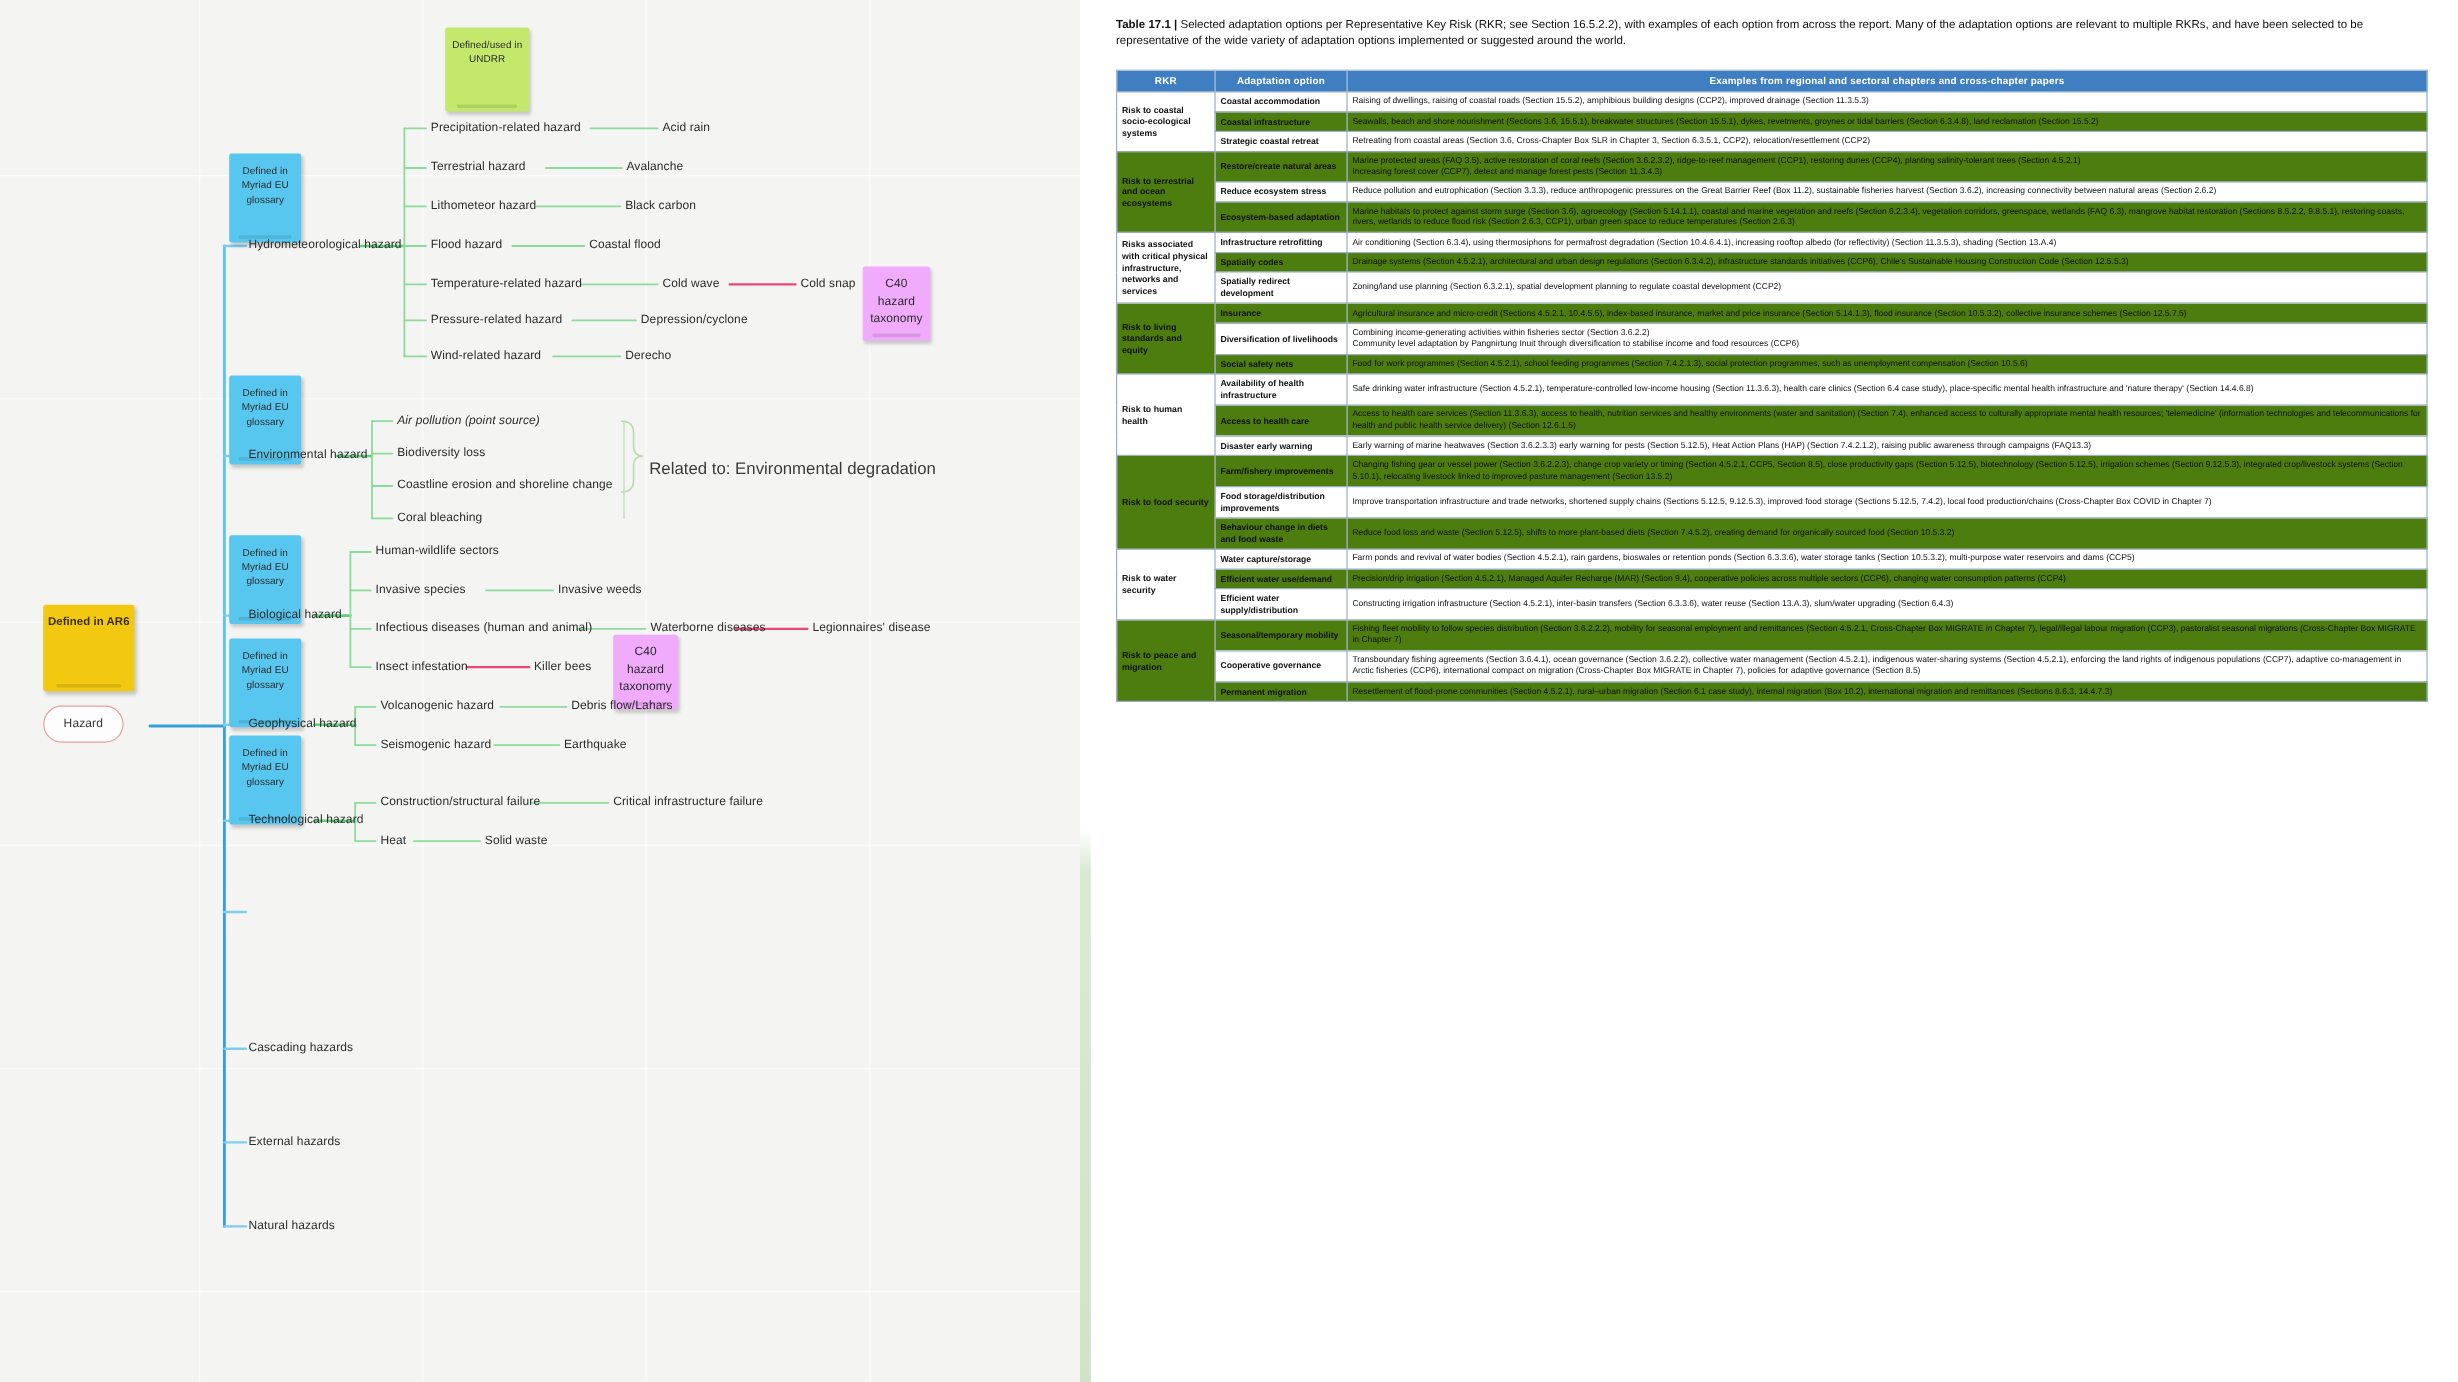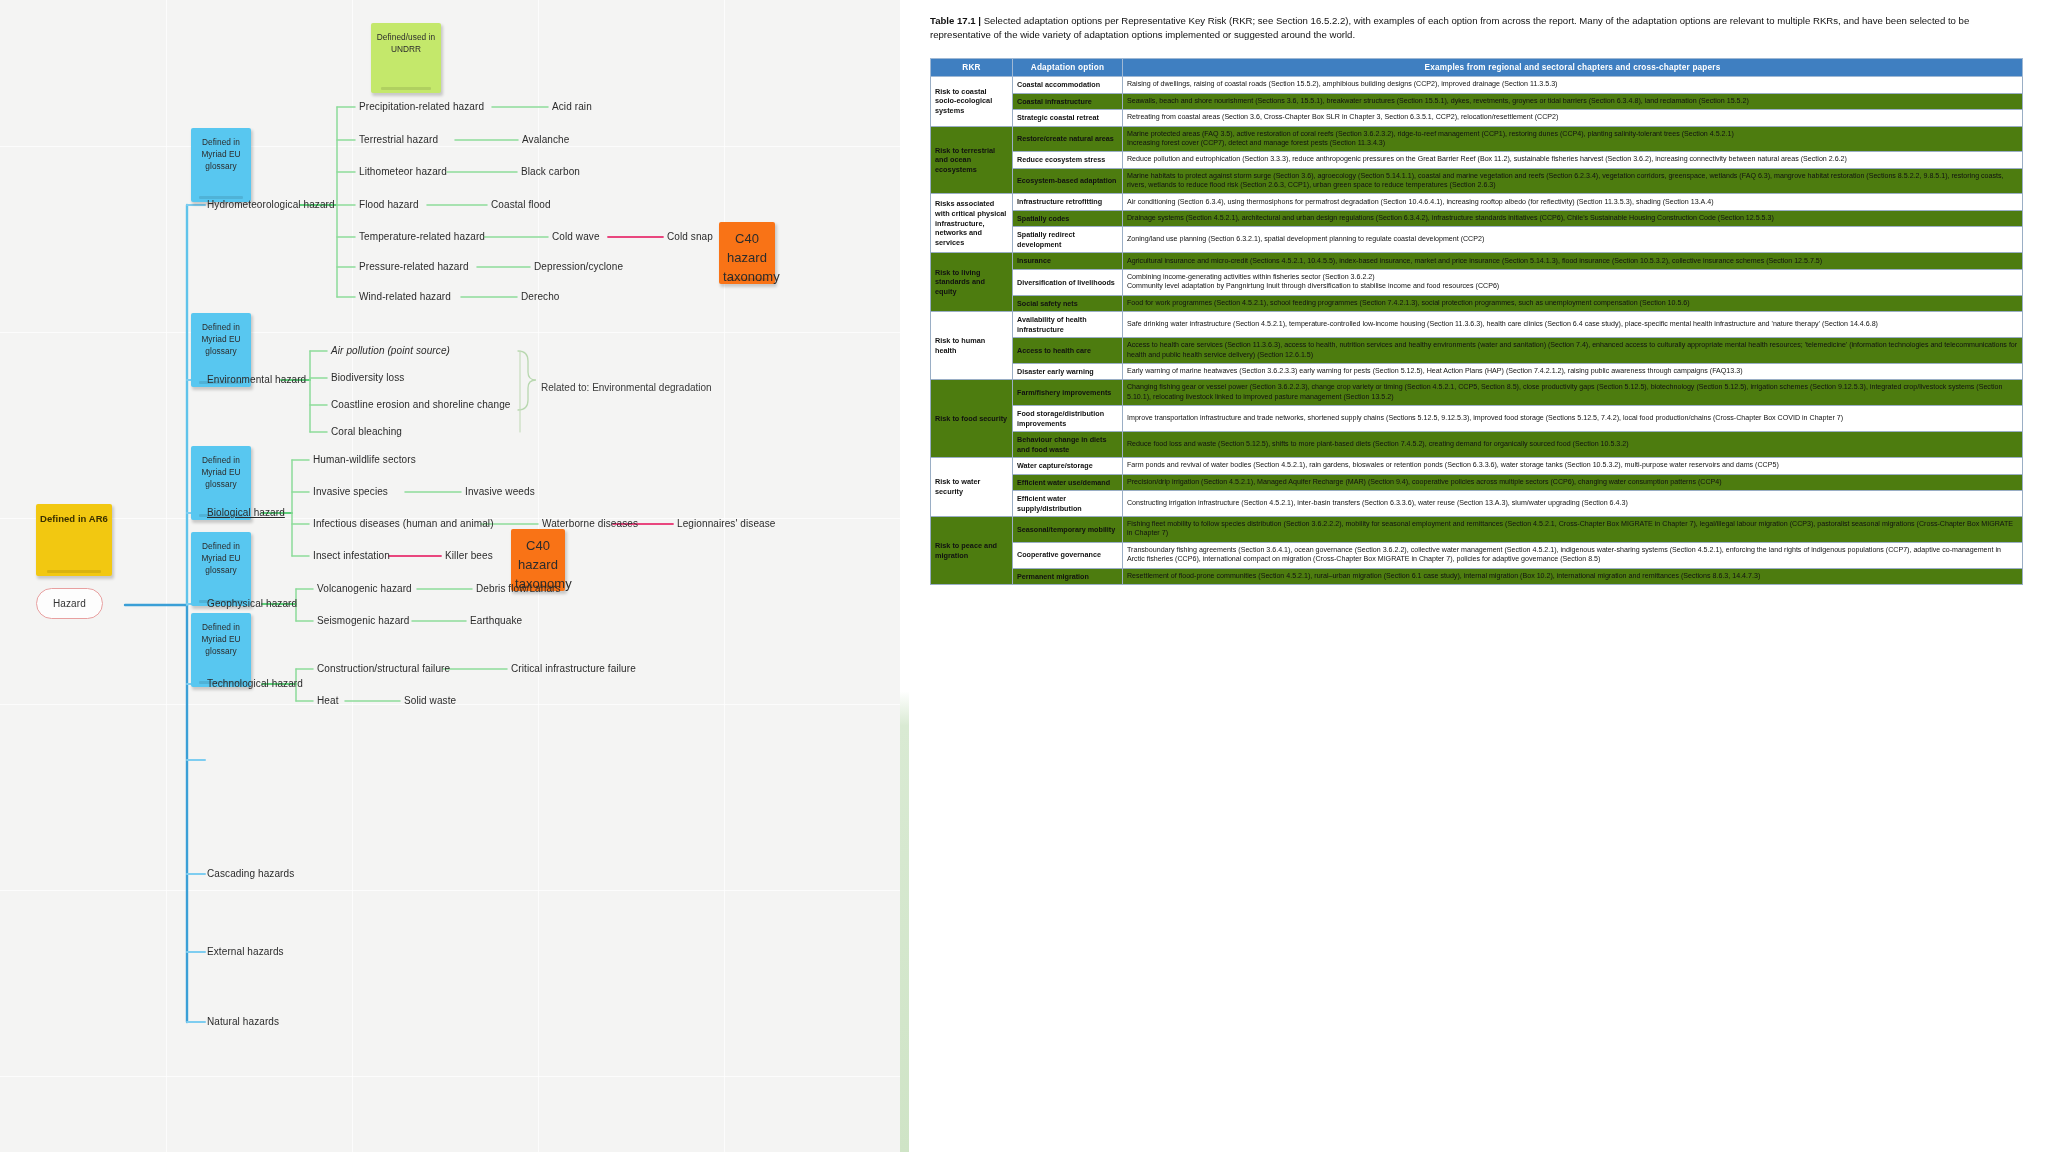--- a/index.html
+++ b/index.html
@@ -48,27 +48,27 @@
     line-height:1.45;
     text-align:center;
     color:#2c2c2c;
     padding:8px 4px 10px 4px;
     box-shadow:1.5px 2.5px 3px rgba(0,0,0,.18);
     letter-spacing:.05px;
   }
   .sticky.yellow{background:#f2c811;color:#3a3000;font-weight:bold;font-size:9.5px;}
   .sticky.green{background:#c4e86b;}
   .sticky.blue{background:#58c7f0;}
-  .sticky.pink{background:#f97316;font-size:13px;}
+  .sticky.pink{background:#f0abfc;font-size:10px;}
   .sticky .fold{
     position:absolute;left:14%;right:14%;bottom:3px;height:3px;
     background:rgba(0,0,0,.10);border-radius:1px;
   }
   .relnote{
-    position:absolute;font-size:10px;color:#3a3a3a;white-space:nowrap;
+    position:absolute;font-size:14px;color:#3a3a3a;white-space:nowrap;
   }
 
   
   #docpane{
     position:absolute;left:900px;top:0;width:1148px;height:1152px;
     background:#ffffff;
   }
   #docpane .greenedge{
     position:absolute;left:0;top:0;width:9px;height:1152px;
     background:linear-gradient(to bottom,#ffffff 0%,#ffffff 60%,#d9ead3 63%,#cfe4c6 100%);
@@ -218,21 +218,21 @@
     <span>C40 hazard taxonomy</span>
     <i class="fold"></i>
   </div>
   <div class="sticky pink" style="left:511px;top:529px;width:46px;height:44px;">
     <span>C40 hazard taxonomy</span>
     <i class="fold"></i>
   </div>
 
   <div class="node" style="left:207px;top:199px;">Hydrometeorological hazard</div>
   <div class="node" style="left:207px;top:374px;">Environmental hazard</div>
-  <div class="node" style="left:207px;top:507px;text-decoration:underline;">Biological hazard</div>
+  <div class="node" style="left:207px;top:507px;">Biological hazard</div>
   <div class="node" style="left:207px;top:598px;">Geophysical hazard</div>
   <div class="node" style="left:207px;top:678px;">Technological hazard</div>
   <div class="node" style="left:207px;top:868px;">Cascading hazards</div>
   <div class="node" style="left:207px;top:946px;">External hazards</div>
   <div class="node" style="left:207px;top:1016px;">Natural hazards</div>
 
   <div class="node" style="left:359px;top:101px;">Precipitation-related hazard</div>
   <div class="node" style="left:552px;top:101px;">Acid rain</div>
 
   <div class="node" style="left:359px;top:134px;">Terrestrial hazard</div>

